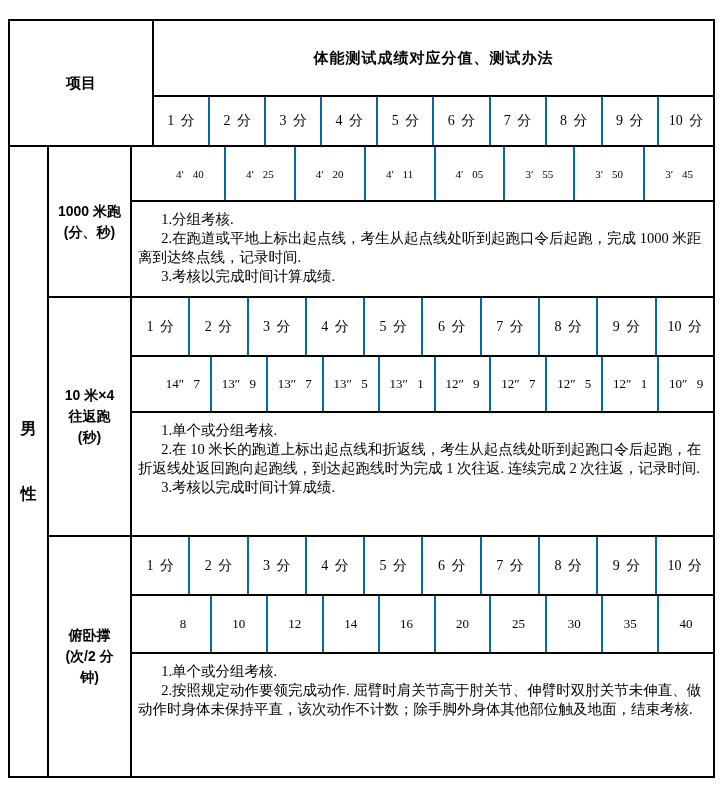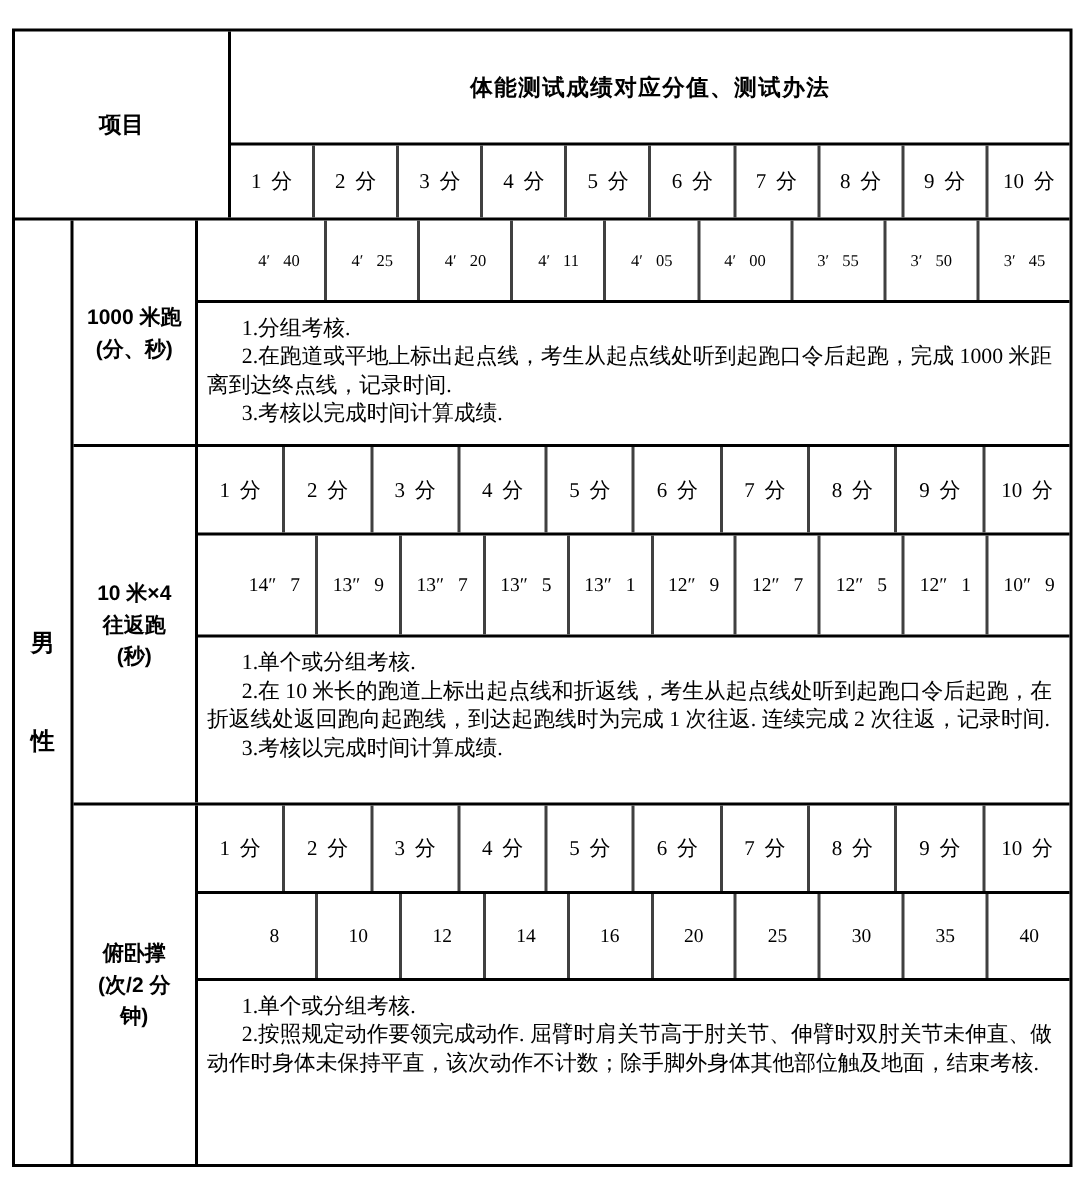--- a/index.html
+++ b/index.html
@@ -16,21 +16,21 @@
     font-family:Liberation Serif, serif; font-weight:700; font-size:15px; }
   .head-right { flex:1; display:flex; flex-direction:column; }
   .title-cell { height:76px; flex-shrink:0; border-bottom:2px solid #000;
     display:flex; align-items:center; justify-content:center;
     font-family:"Liberation Sans","DejaVu Sans",sans-serif; font-weight:700; font-size:15px;
     letter-spacing:1px; }
 
   
   .score-row { display:flex; flex-shrink:0; }
   .score-row > div { flex:1; display:flex; align-items:center; justify-content:center;
-    border-right:2px solid #404040; white-space:pre; }
+    border-right:2px solid #0369a1; white-space:pre; }
   .score-row > div:last-child { border-right:none; }
   .head-scores { flex:1; }
   .head-scores > div, .sec-scores > div { font-size:14px; word-spacing:3px; }
   .sec-scores { height:59px; border-bottom:2px solid #000; }
   .value-row { border-bottom:2px solid #000;padding-left:24px; }
   .value-row > div { word-spacing:6px; }
   .values-small > div { font-size:11px; }
   .values-mid > div { font-size:13px; }
 
   
@@ -44,21 +44,21 @@
   .sec-1 { height:149px; flex-shrink:0; }
   .sec-2 { height:239px; flex-shrink:0; }
   .sec-3 { flex:1; }
   .item-cell { width:83px; flex-shrink:0; border-right:2px solid #000;
     display:flex; align-items:center; justify-content:center; text-align:center;
     white-space:pre-line;
     font-family:"Liberation Sans","DejaVu Sans",sans-serif; font-weight:700; font-size:14px;
     line-height:21px; padding:0 1px; }
   .sec-content { flex:1; display:flex; flex-direction:column; min-height:0; }
   .v1 { height:55px; }
-  .v2 { height:68px; }
+  .v2 { height:56px; }
   .v3 { height:58px; }
 
   .method-cell { flex:1; padding:8px 8px 0 6px; font-size:14.5px; line-height:19px;
     overflow:hidden; }
   .method-p { text-indent:1.6em; }
 </style>
 </head>
 <body>
 
 <div class="table">
@@ -93,21 +93,20 @@
       <div class="section sec-1">
         <div class="item-cell">1000 米跑
 (分、秒)</div>
         <div class="sec-content">
           <div class="score-row value-row values-small v1">
               <div class="score-value">4′ 40</div>
               <div class="score-value">4′ 25</div>
               <div class="score-value">4′ 20</div>
               <div class="score-value">4′ 11</div>
               <div class="score-value">4′ 05</div>
-              <div class="score-value">4′ 00</div>
               <div class="score-value">3′ 55</div>
               <div class="score-value">3′ 50</div>
               <div class="score-value">3′ 45</div>
             </div>
           <div class="method-cell">
               <div class="method-p">1.分组考核.</div>
               <div class="method-p">2.在跑道或平地上标出起点线，考生从起点线处听到起跑口令后起跑，完成 1000 米距离到达终点线，记录时间.</div>
               <div class="method-p">3.考核以完成时间计算成绩.</div>
             </div>
         </div>

